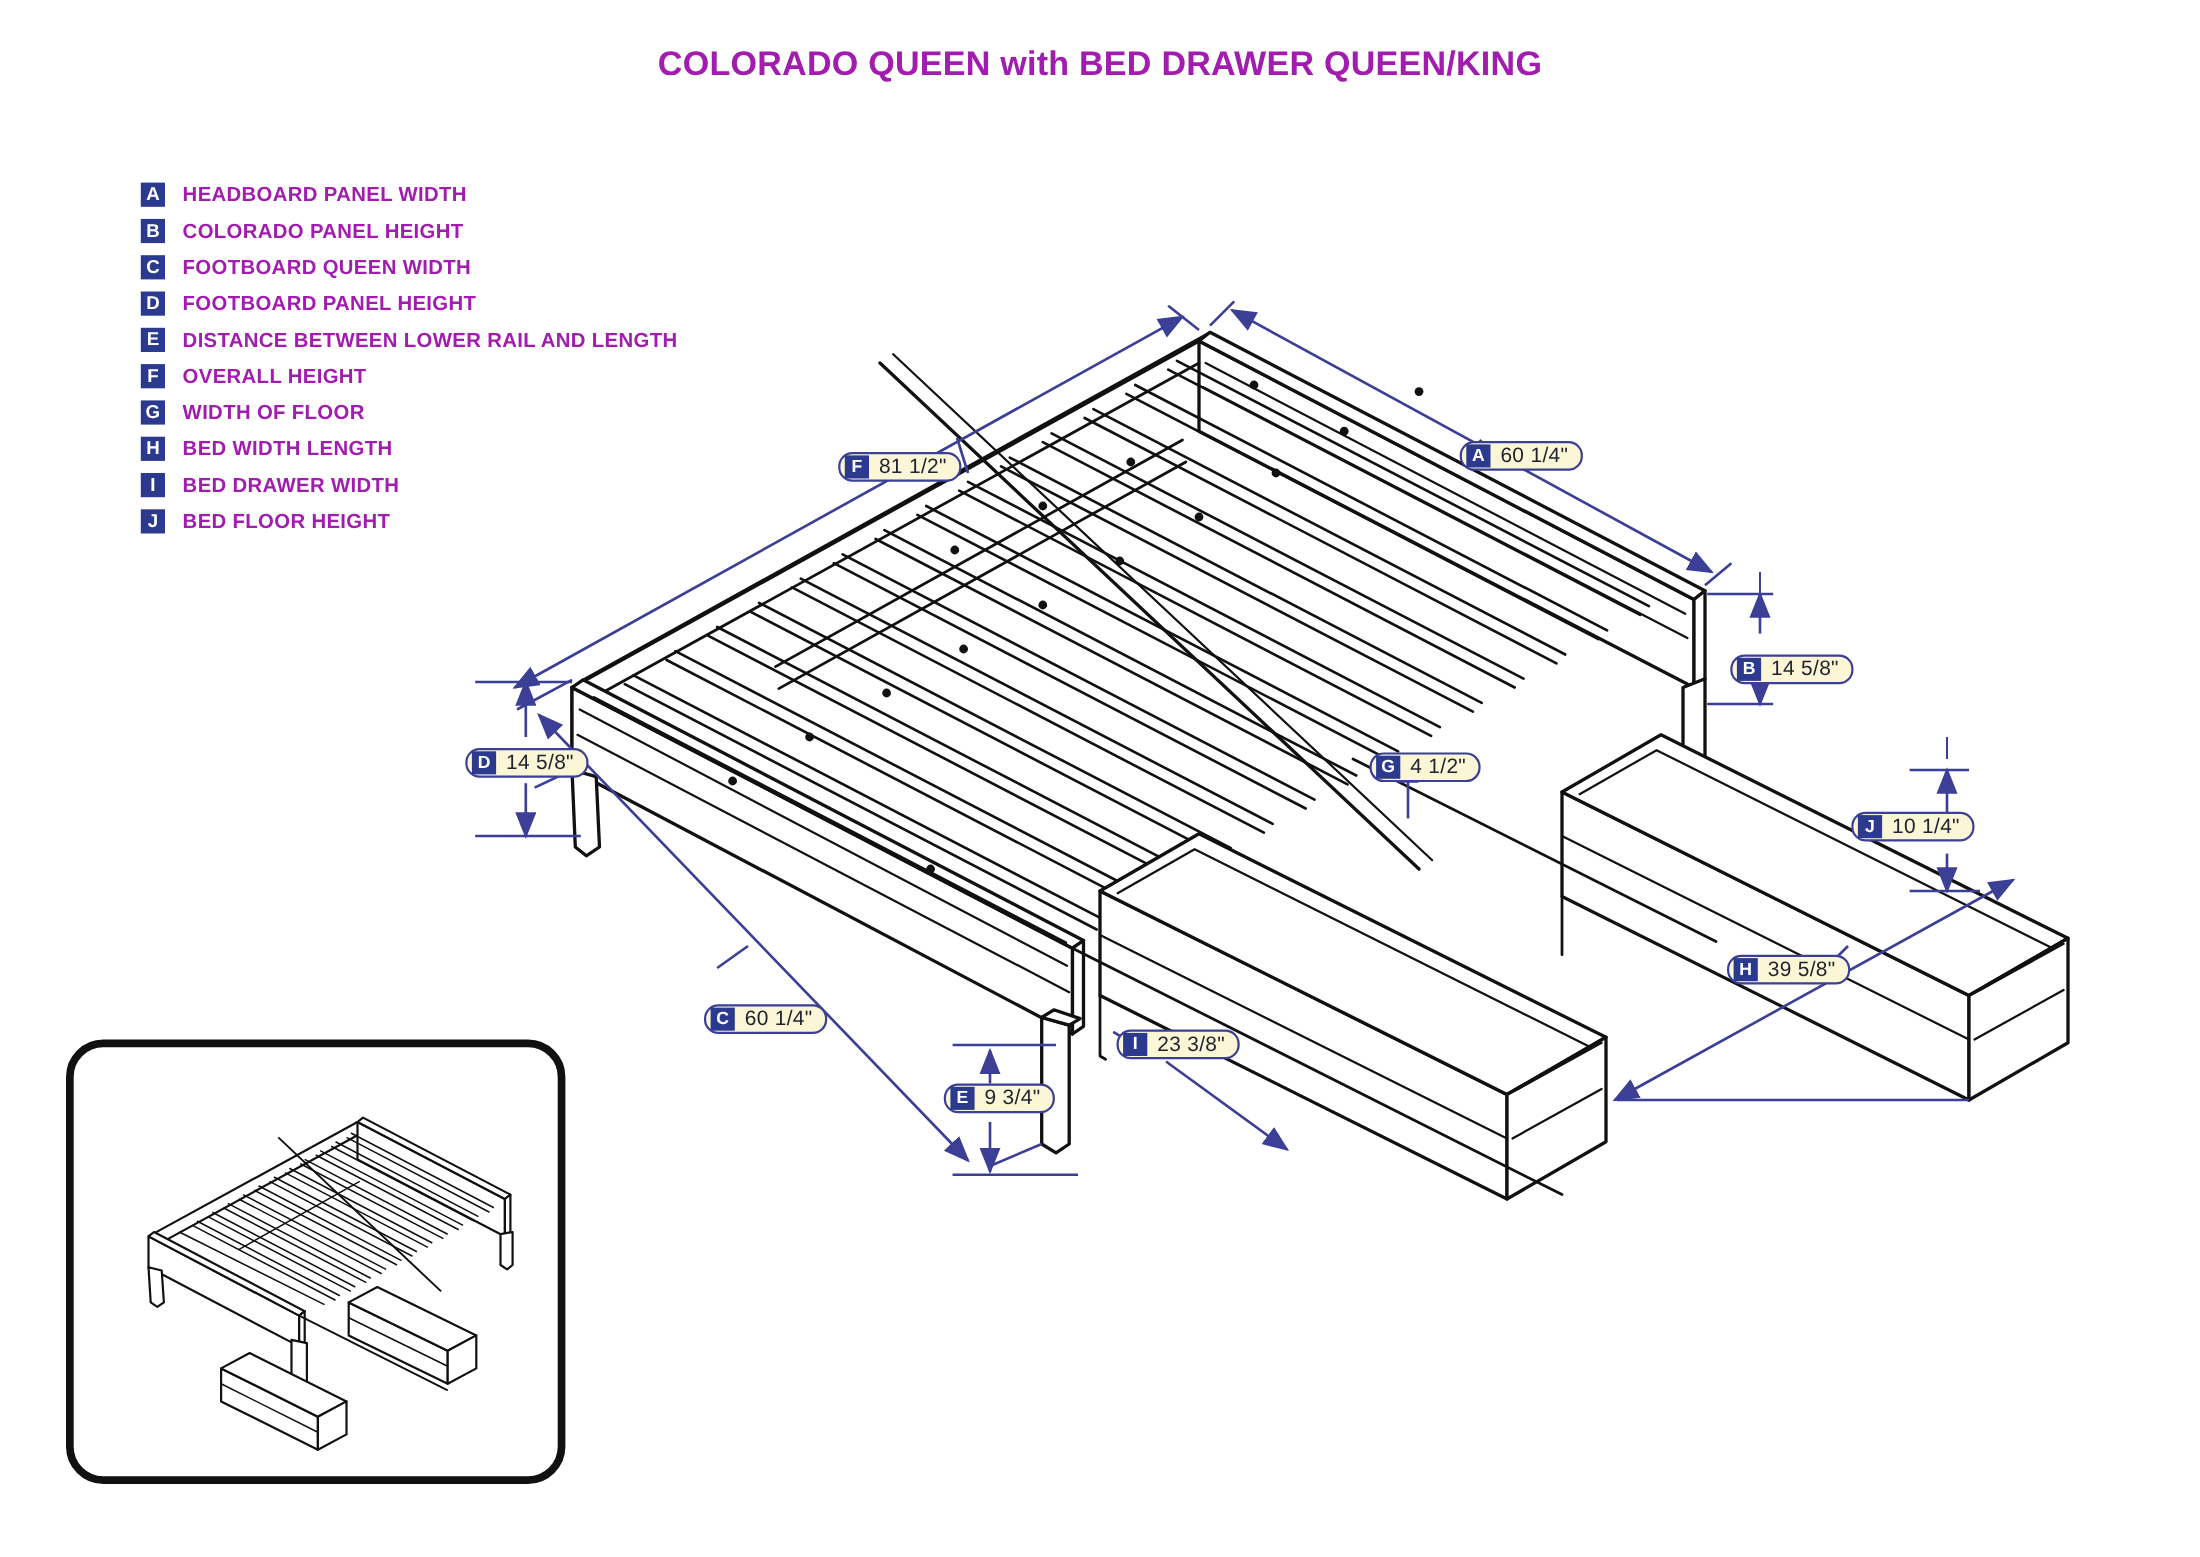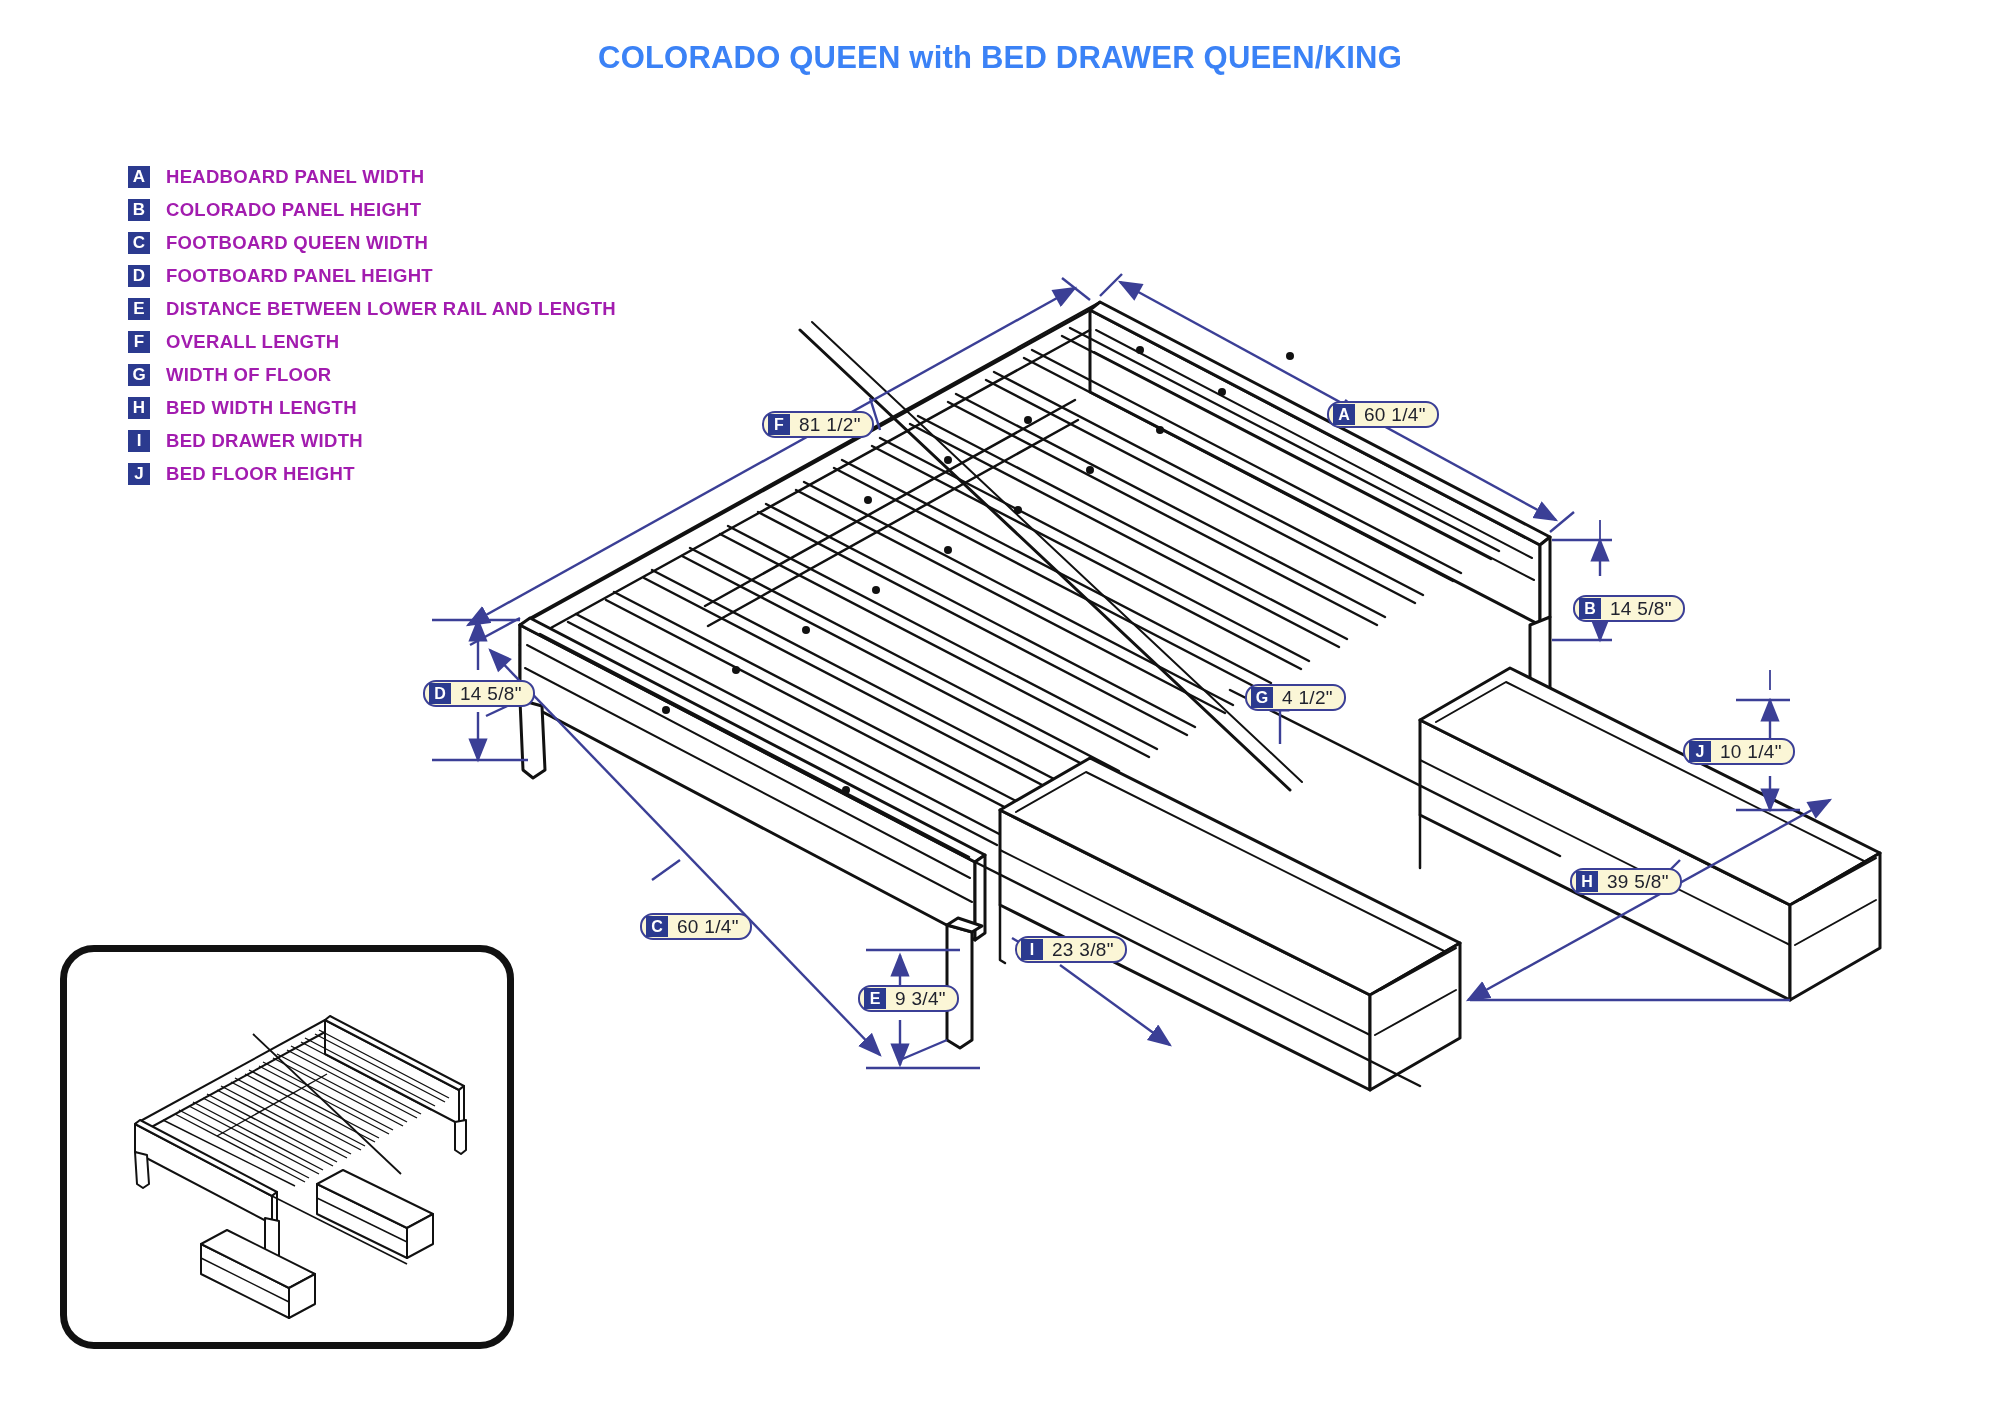--- a/index.html
+++ b/index.html
@@ -2,21 +2,21 @@
 <html><head>
 <meta charset="utf-8">
 <style>
   html,body{margin:0;padding:0;background:#ffffff;}
   body{width:2000px;height:1415px;position:relative;overflow:hidden;
        font-family:"Liberation Sans","DejaVu Sans",sans-serif;}
 
   
   #title{
     position:absolute;left:0;top:40px;width:2000px;text-align:center;
-    font-size:31px;font-weight:bold;color:#3b82f6;letter-spacing:.2px;
+    font-size:31px;font-weight:bold;color:#a21caf;letter-spacing:.2px;
   }
 
   
   #legend{position:absolute;left:128px;top:160px;}
   .legend-row{display:flex;align-items:center;height:33px;}
   .badge{
     display:inline-flex;align-items:center;justify-content:center;
     width:22px;height:22px;background:#2b3a8f;color:#ffffff;
     font-size:17px;font-weight:bold;line-height:1;
     font-family:"Liberation Sans",sans-serif;
@@ -70,21 +70,21 @@
   <div class="legend-row">
     <span class="badge">D</span>
     <span class="legend-label">FOOTBOARD PANEL HEIGHT</span>
   </div>
   <div class="legend-row">
     <span class="badge">E</span>
     <span class="legend-label">DISTANCE BETWEEN LOWER RAIL AND LENGTH</span>
   </div>
   <div class="legend-row">
     <span class="badge">F</span>
-    <span class="legend-label">OVERALL LENGTH</span>
+    <span class="legend-label">OVERALL HEIGHT</span>
   </div>
   <div class="legend-row">
     <span class="badge">G</span>
     <span class="legend-label">WIDTH OF FLOOR</span>
   </div>
   <div class="legend-row">
     <span class="badge">H</span>
     <span class="legend-label">BED WIDTH LENGTH</span>
   </div>
   <div class="legend-row">

